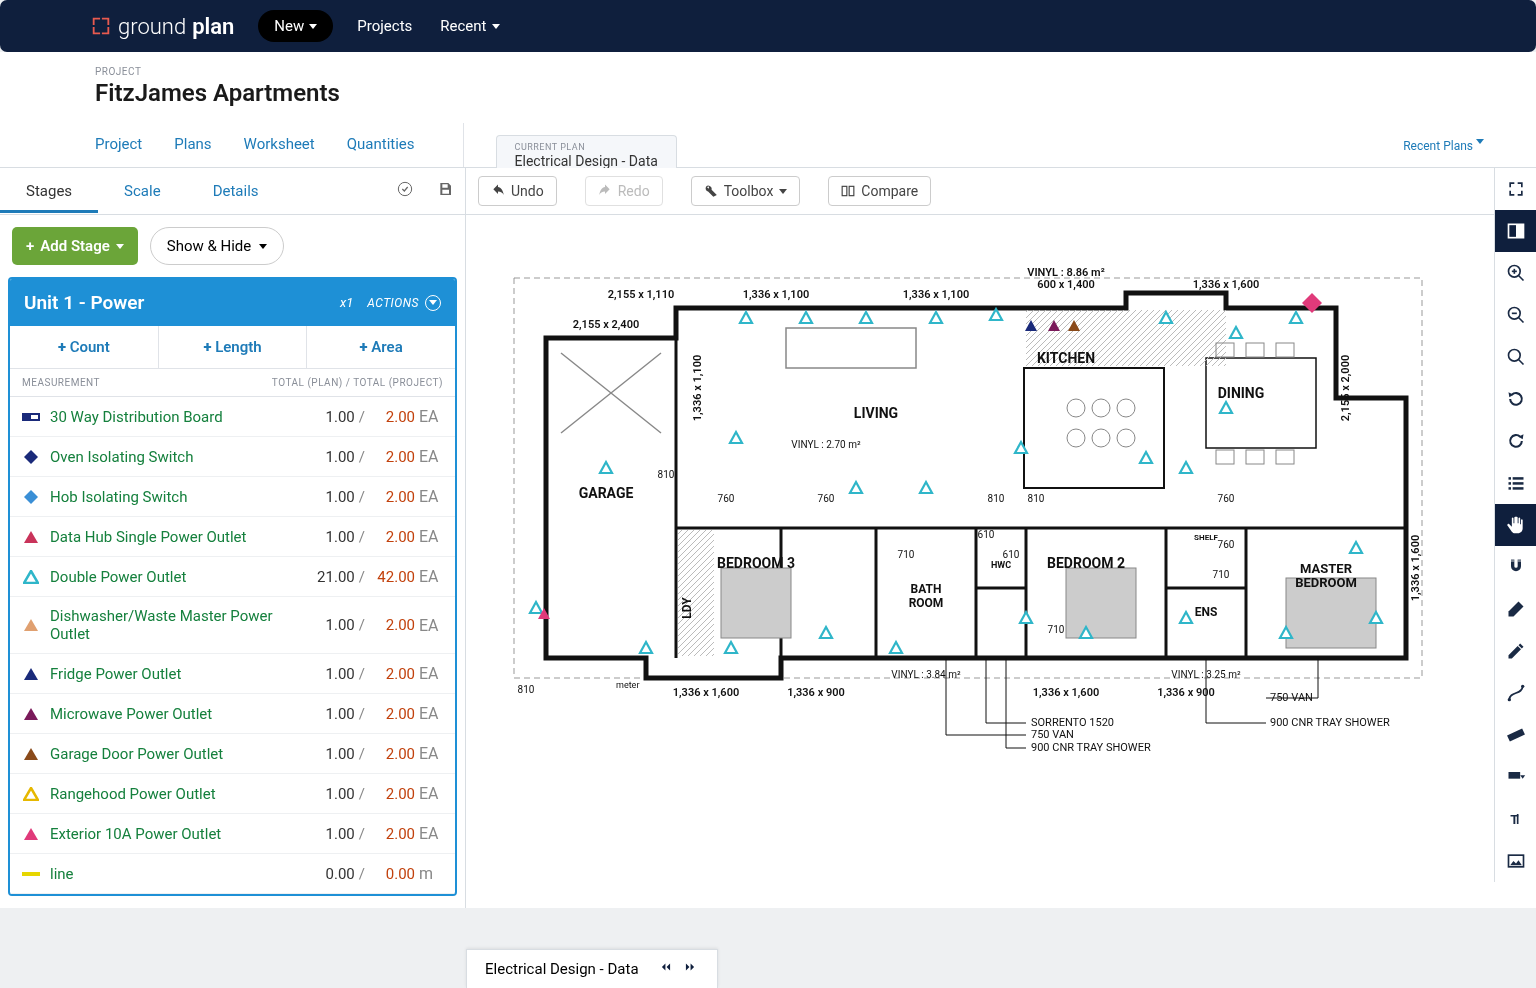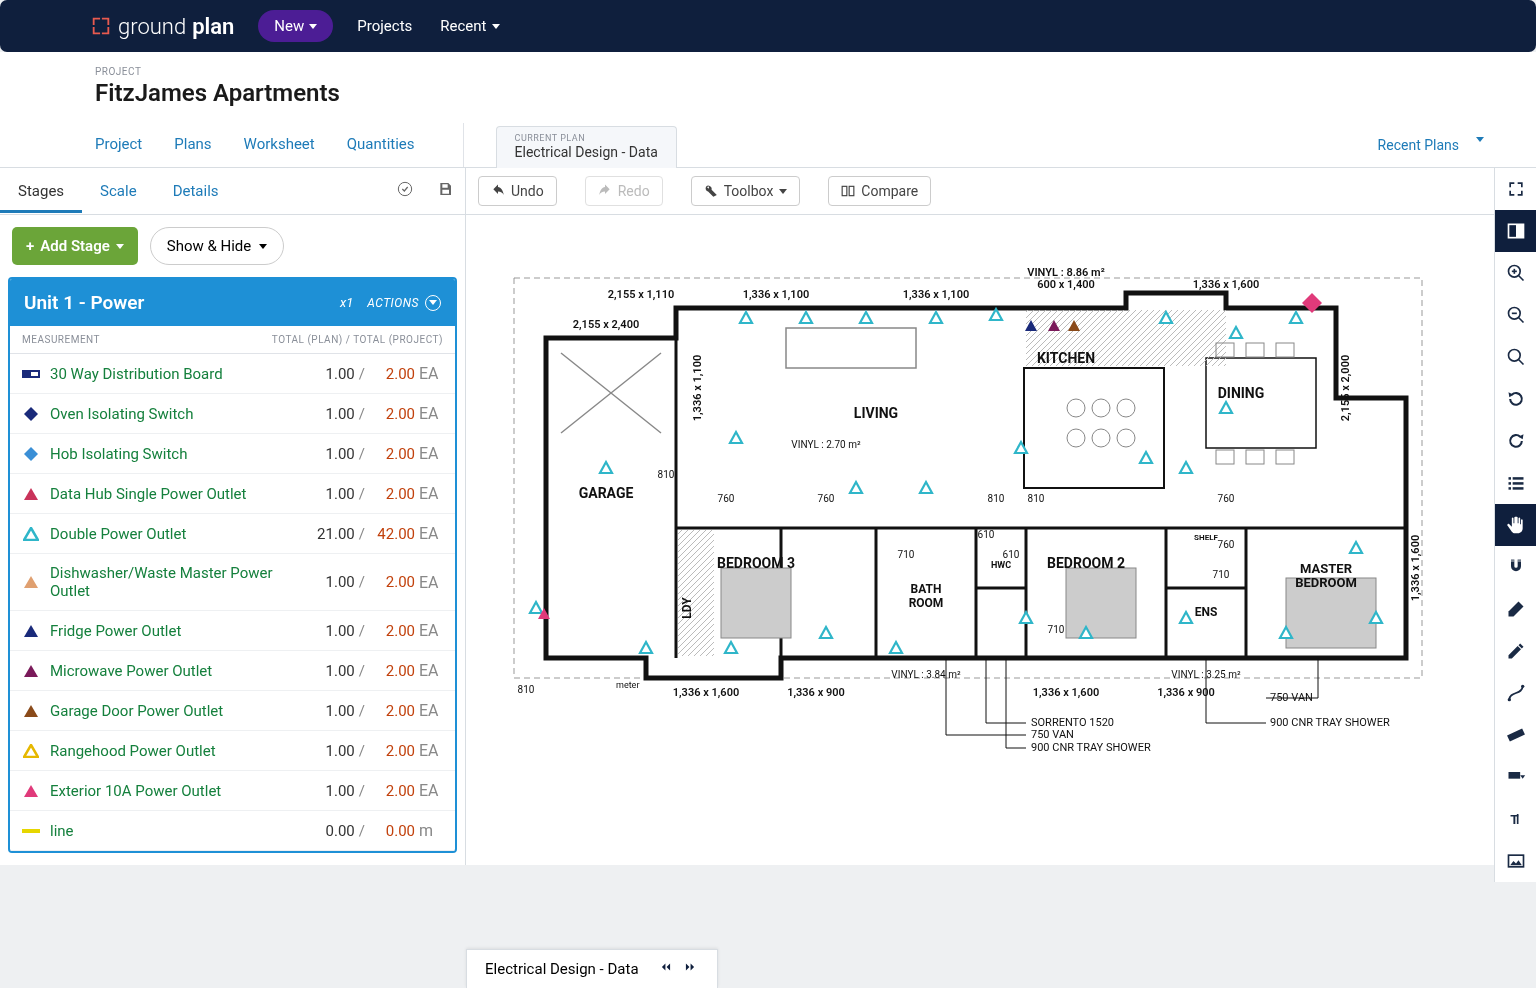--- a/index.html
+++ b/index.html
@@ -4,44 +4,44 @@
 <style>
 * { margin: 0; padding: 0; box-sizing: border-box; font-family: -apple-system, BlinkMacSystemFont, "Segoe UI", Roboto, sans-serif; }
 body { background: #eef0f2; width: 1536px; height: 988px; overflow: hidden; position: relative; }
 
 
 .navbar { background: #0f1f3d; height: 52px; display: flex; align-items: center; padding: 0 20px 0 90px; color: #fff; border-radius: 7px; }
 .logo { display: flex; align-items: center; gap: 6px; font-size: 22px; font-weight: 300; margin-right: 24px; }
 .logo-icon { width: 22px; height: 22px; color: #e85a4f; }
 .logo b { font-weight: 600; }
 .nav-btn { padding: 7px 14px; font-size: 15px; color: #fff; cursor: pointer; border: none; background: transparent; display: flex; align-items: center; gap: 5px; }
-.nav-new { background: #4c1d95; border-radius: 18px; padding: 7px 16px; margin-right: 10px; }
+.nav-new { background: #000000; border-radius: 18px; padding: 7px 16px; margin-right: 10px; }
 .nav-right { margin-left: auto; display: flex; }
 .caret-down { width: 0; height: 0; border-left: 4px solid transparent; border-right: 4px solid transparent; border-top: 5px solid currentColor; display: inline-block; }
 
 
 .proj-header { background: #fff; padding: 14px 0 0 95px; border-bottom: 1px solid #d8dde2; }
 .proj-label { font-size: 10px; color: #8a8f99; letter-spacing: 0.5px; }
 .proj-title { font-size: 24px; color: #1a1a1a; font-weight: 600; margin: 2px 0 16px 0; }
 .proj-tabs-row { display: flex; align-items: flex-end; position: relative; }
 .proj-tabs { display: flex; gap: 32px; }
 .proj-tab { font-size: 15px; color: #1e7bb8; padding: 10px 0 14px 0; cursor: pointer; }
 .vdiv { width: 1px; height: 44px; background: #e0e3e8; margin: 0 32px 0 48px; }
-.plan-tab { background: #f5f7fa; border: 1px solid #d8dde2; border-bottom: none; padding: 6px 18px 8px 18px; font-size: 13px; border-radius: 4px 4px 0 0; position: relative; top: 1px; }
+.plan-tab { background: #f5f7fa; border: 1px solid #d8dde2; border-bottom: none; padding: 6px 18px 8px 18px; font-size: 13px; border-radius: 4px 4px 0 0; position: relative; top: 10px; }
 .plan-tab .lbl { font-size: 9px; color: #8a8f99; letter-spacing: 0.5px; }
 .plan-tab .name { font-size: 14px; color: #333; margin-top: 1px; }
-.recent-plans { margin-left: auto; margin-right: 52px; color: #1e7bb8; font-size: 14px; cursor: pointer; padding-bottom: 14px; display: flex; gap: 17px; }
+.recent-plans { margin-left: auto; margin-right: 52px; color: #1e7bb8; font-size: 12px; cursor: pointer; padding-bottom: 14px; display: flex; gap: 3px; }
 
 
 .main { display: flex; position: relative; }
 
 
 .sidebar { width: 466px; background: #fff; border-right: 1px solid #d8dde2; }
 .side-tabs { display: flex; align-items: center; border-bottom: 1px solid #d8dde2; height: 47px; padding-right: 12px; }
-.side-tab { padding: 13px 18px; font-size: 15px; color: #1e7bb8; cursor: pointer; }
+.side-tab { padding: 13px 26px; font-size: 15px; color: #1e7bb8; cursor: pointer; }
 .side-tab.active { color: #333; border-bottom: 3px solid #1e7bb8; padding-bottom: 10px; }
 .side-tab-icons { margin-left: auto; display: flex; gap: 24px; color: #666; }
 .side-tab-icons span { cursor: pointer; }
 
 .side-toolbar { padding: 12px; display: flex; gap: 12px; }
 .add-stage-btn { background: #6ba539; color: #fff; border: none; padding: 9px 14px; border-radius: 5px; font-size: 15px; font-weight: 600; display: flex; align-items: center; gap: 6px; cursor: pointer; }
 .show-hide-btn { background: #fff; border: 1px solid #ccc; padding: 9px 16px; border-radius: 20px; font-size: 15px; display: flex; align-items: center; gap: 8px; cursor: pointer; }
 
 .stage-panel { margin: 0 8px 12px 8px; border: 2px solid #1e90d6; border-radius: 4px; overflow: hidden; }
 .stage-header { background: #1e90d6; color: #fff; padding: 12px 14px; display: flex; align-items: center; }
@@ -163,20 +163,25 @@
     <div class="stage-panel">
       <div class="stage-header">
         <span class="stage-title">Unit 1 - Power</span>
         <span class="stage-mult">x1</span>
         <span class="stage-actions">
             <span>ACTIONS</span>
             <span class="stage-actions-icon">
               <span class="caret-down"></span>
             </span>
           </span>
+      </div>
+      <div class="stage-addrow">
+        <div class="stage-addcell"><b>+</b> <span>Count</span></div>
+        <div class="stage-addcell"><b>+</b> <span>Length</span></div>
+        <div class="stage-addcell"><b>+</b> <span>Area</span></div>
       </div>
       <div class="meas-head">
         <span class="h1">MEASUREMENT</span>
         <span class="h2">TOTAL (PLAN) / TOTAL (PROJECT)</span>
       </div>
       <div id="meas-list">
           <div class="meas-row">
             <span class="meas-icon">
               <svg width="18" height="12">
                 <rect x="1" y="3" width="16" height="6" fill="#fff" stroke="#1a2a7a" stroke-width="2"></rect>

